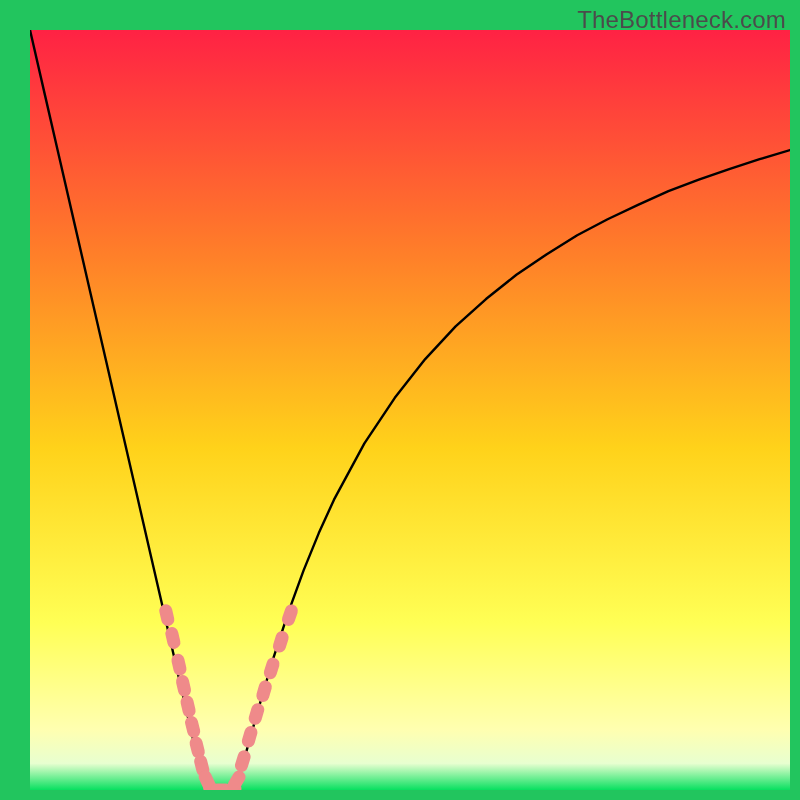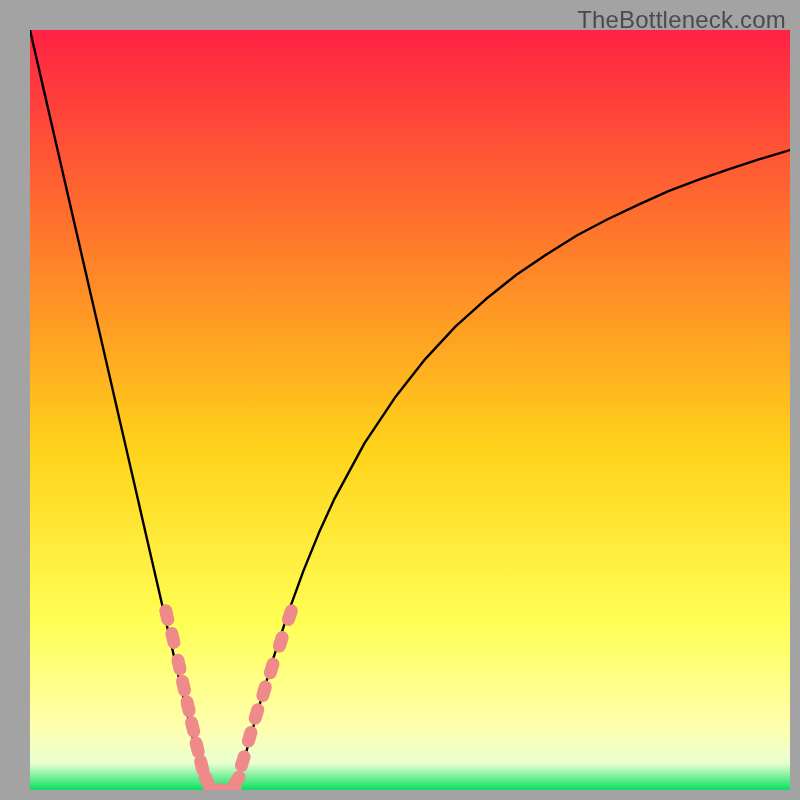--- a/index.html
+++ b/index.html
@@ -8,21 +8,21 @@
     width: 800px;
     height: 800px;
     overflow: hidden;
     background: #000;
     font-family: Arial, Helvetica, sans-serif;
   }
   .frame {
     position: absolute;
     left: 0; top: 0;
     width: 800px; height: 800px;
-    background: #a3a3a3;
+    background: #22c55e;
   }
   .plot-area {
     position: absolute;
     left: 30px;
     top: 30px;
     width: 760px;
     height: 760px;
     overflow: hidden;
   }
   .plot-area svg {

